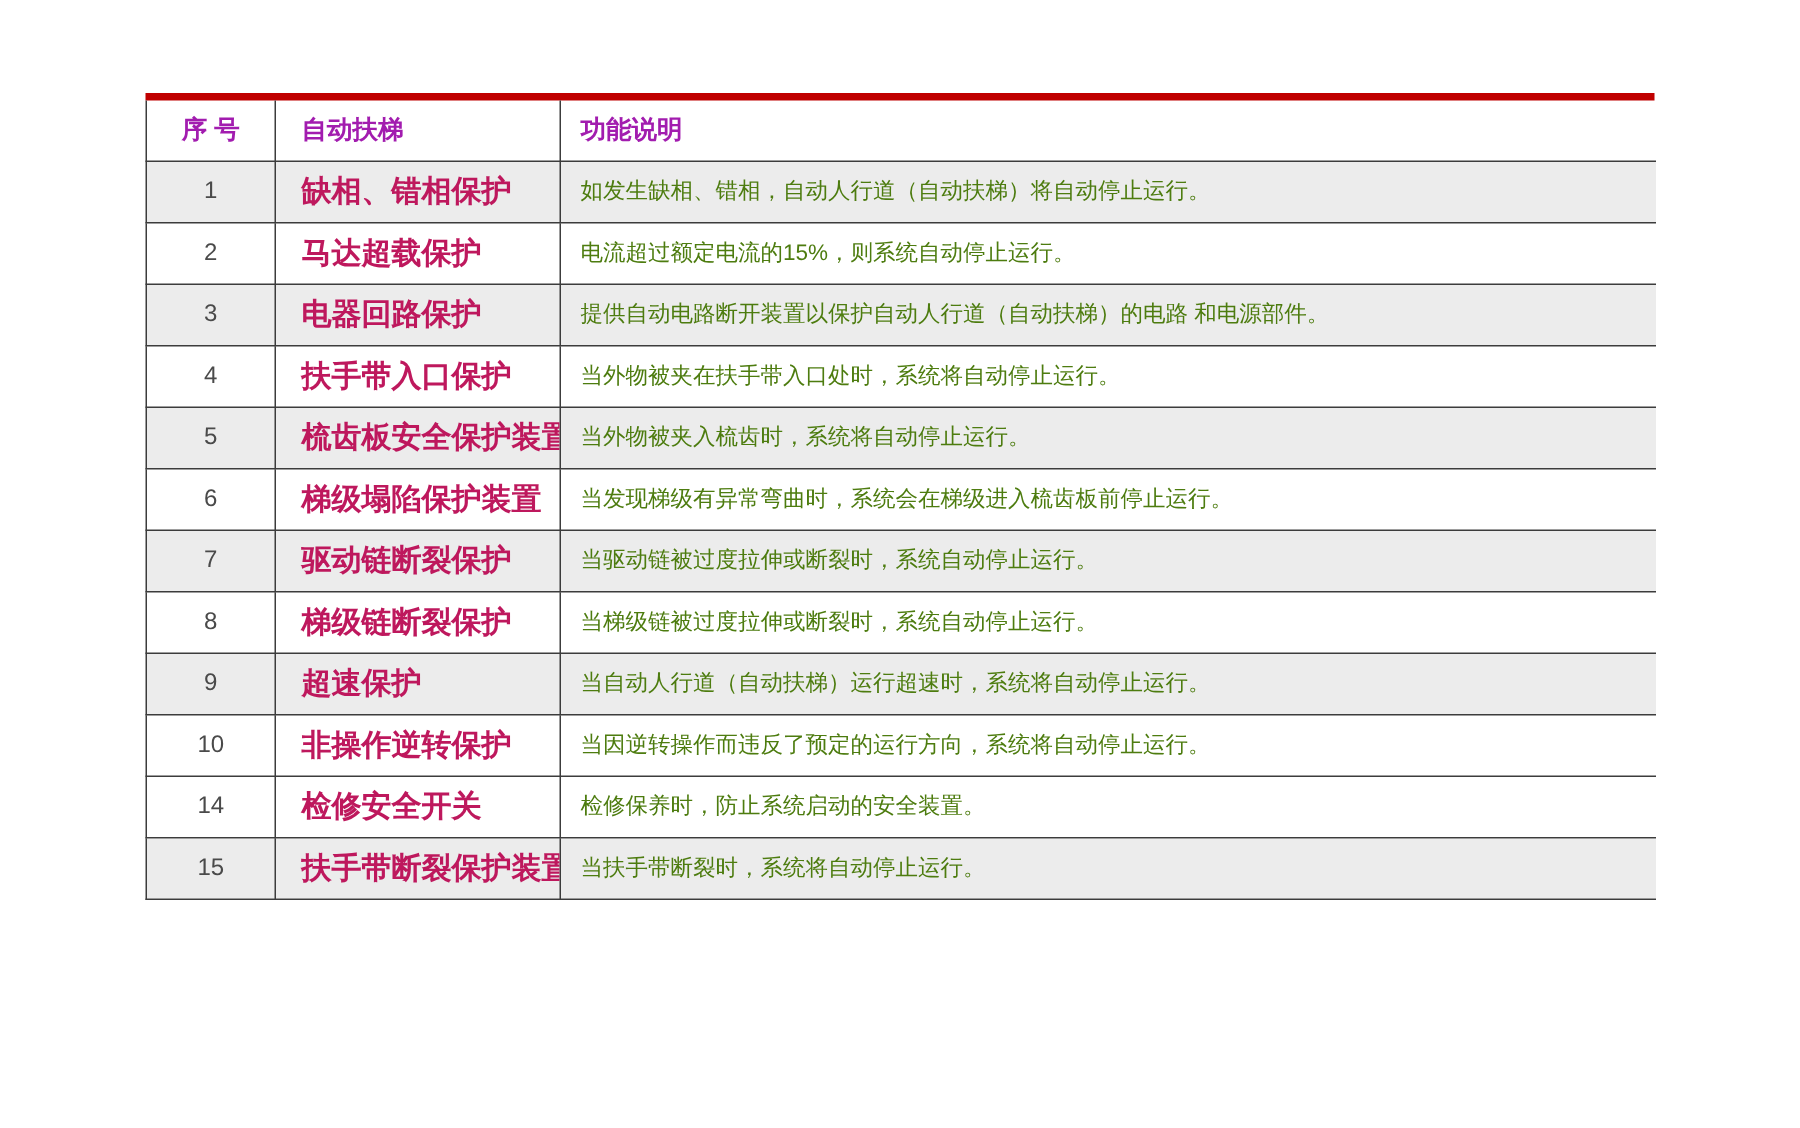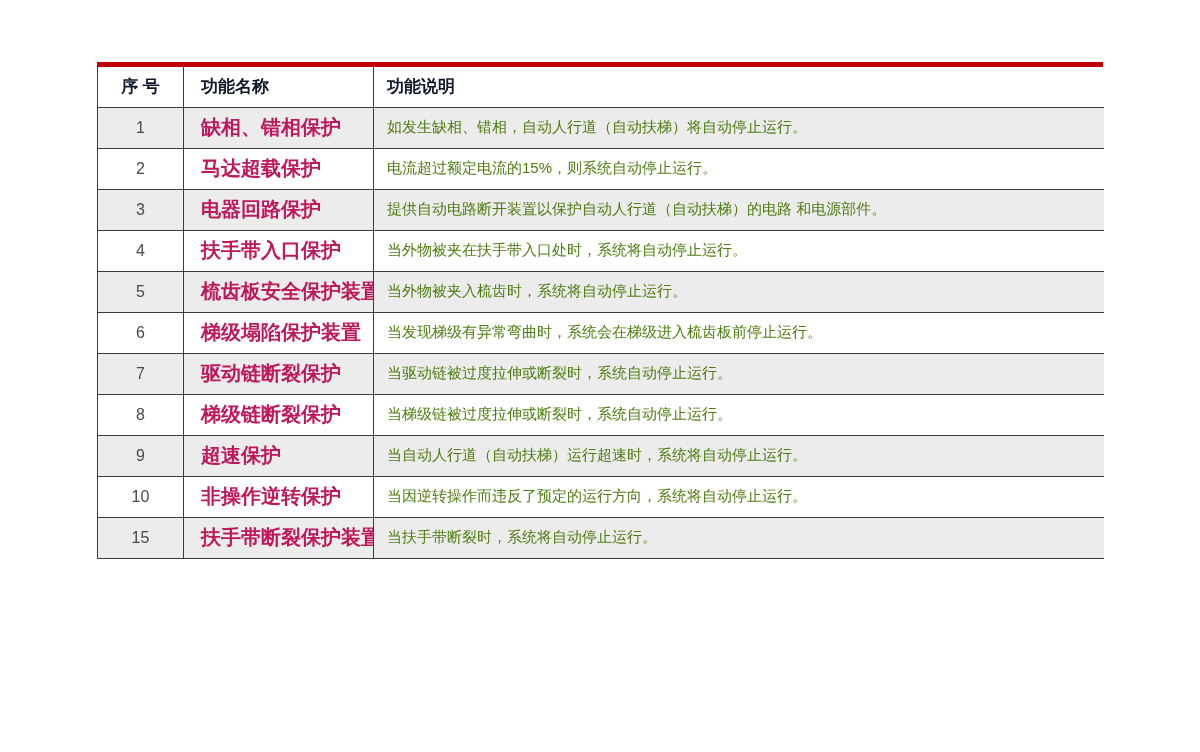--- a/index.html
+++ b/index.html
@@ -52,21 +52,21 @@
   }
   .func-table thead th { border-top: none; }
 
   .func-table thead tr { height: 40px; background: #ffffff; }
   .func-table tbody tr { height: 41px; background: #ffffff; }
   .func-table tbody tr.shade { background: #ececec; }
 
   .func-table th {
     font-size: 17px;
     font-weight: bold;
-    color: #0f172a;
+    color: #a21caf;
     text-align: left;
   }
   .func-table th.c-no { text-align: center; }
   .func-table th.c-name { padding-left: 17px; }
   .func-table th.c-desc { padding-left: 13px; }
 
   .func-table td.c-no {
     text-align: center;
     font-size: 16px;
     color: #4a4a4a;
@@ -91,21 +91,21 @@
     <div class="red-bar"></div>
     <table class="func-table">
       <colgroup>
         <col class="c1">
           <col class="c2">
           <col class="c3">
       </colgroup>
       <thead>
         <tr>
           <th class="c-no">序  号</th>
-          <th class="c-name">功能名称</th>
+          <th class="c-name">自动扶梯</th>
           <th class="c-desc">功能说明</th>
         </tr>
       </thead>
       <tbody id="table-body">
           <tr class="shade">
             <td class="c-no">1</td>
             <td class="c-name">缺相、错相保护</td>
             <td class="c-desc">如发生缺相、错相，自动人行道（自动扶梯）将自动停止运行。</td>
           </tr>
           <tr>
@@ -146,20 +146,25 @@
           <tr class="shade">
             <td class="c-no">9</td>
             <td class="c-name">超速保护</td>
             <td class="c-desc">当自动人行道（自动扶梯）运行超速时，系统将自动停止运行。</td>
           </tr>
           <tr>
             <td class="c-no">10</td>
             <td class="c-name">非操作逆转保护</td>
             <td class="c-desc">当因逆转操作而违反了预定的运行方向，系统将自动停止运行。</td>
           </tr>
+          <tr>
+            <td class="c-no">14</td>
+            <td class="c-name">检修安全开关</td>
+            <td class="c-desc">检修保养时，防止系统启动的安全装置。</td>
+          </tr>
           <tr class="shade">
             <td class="c-no">15</td>
             <td class="c-name">扶手带断裂保护装置</td>
             <td class="c-desc">当扶手带断裂时，系统将自动停止运行。</td>
           </tr>
         </tbody>
     </table>
   </div>
 </div>
 

